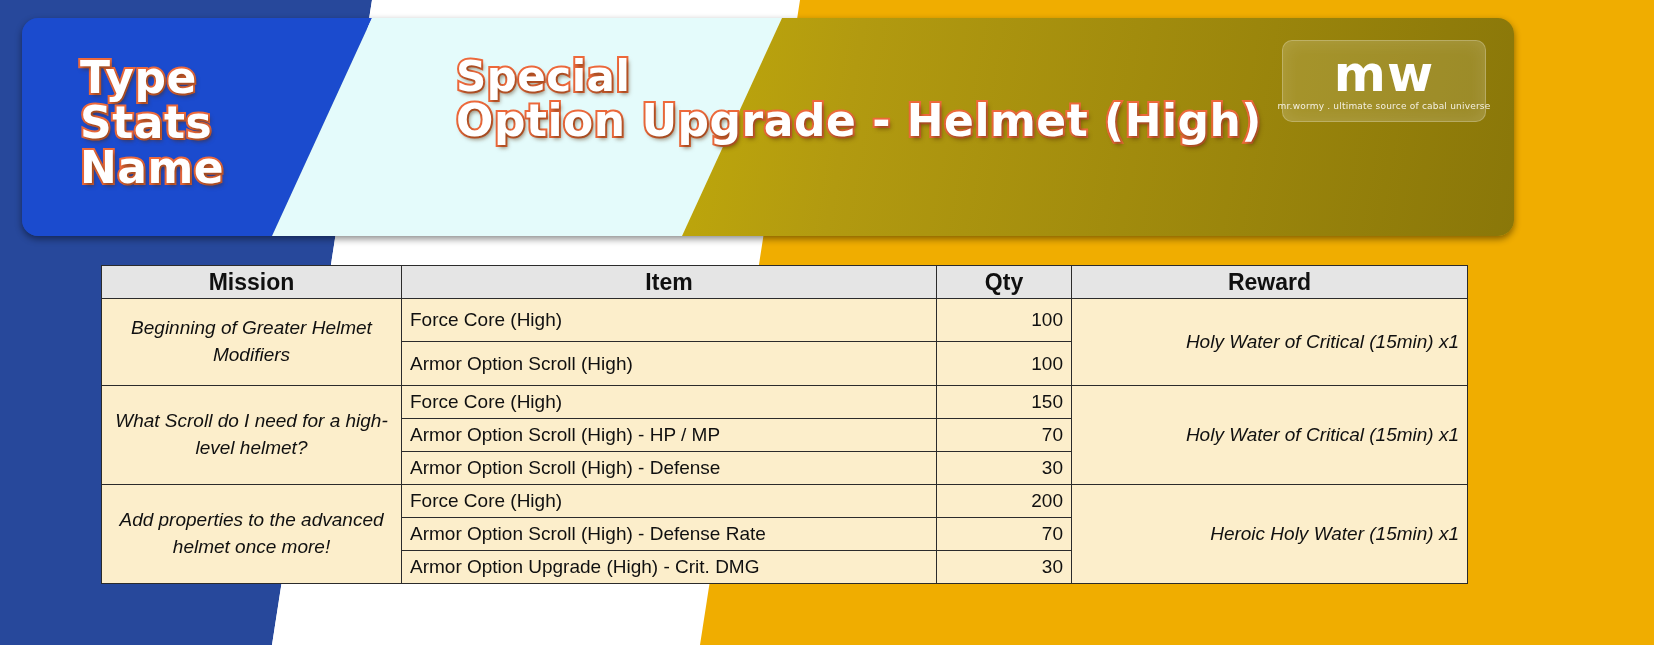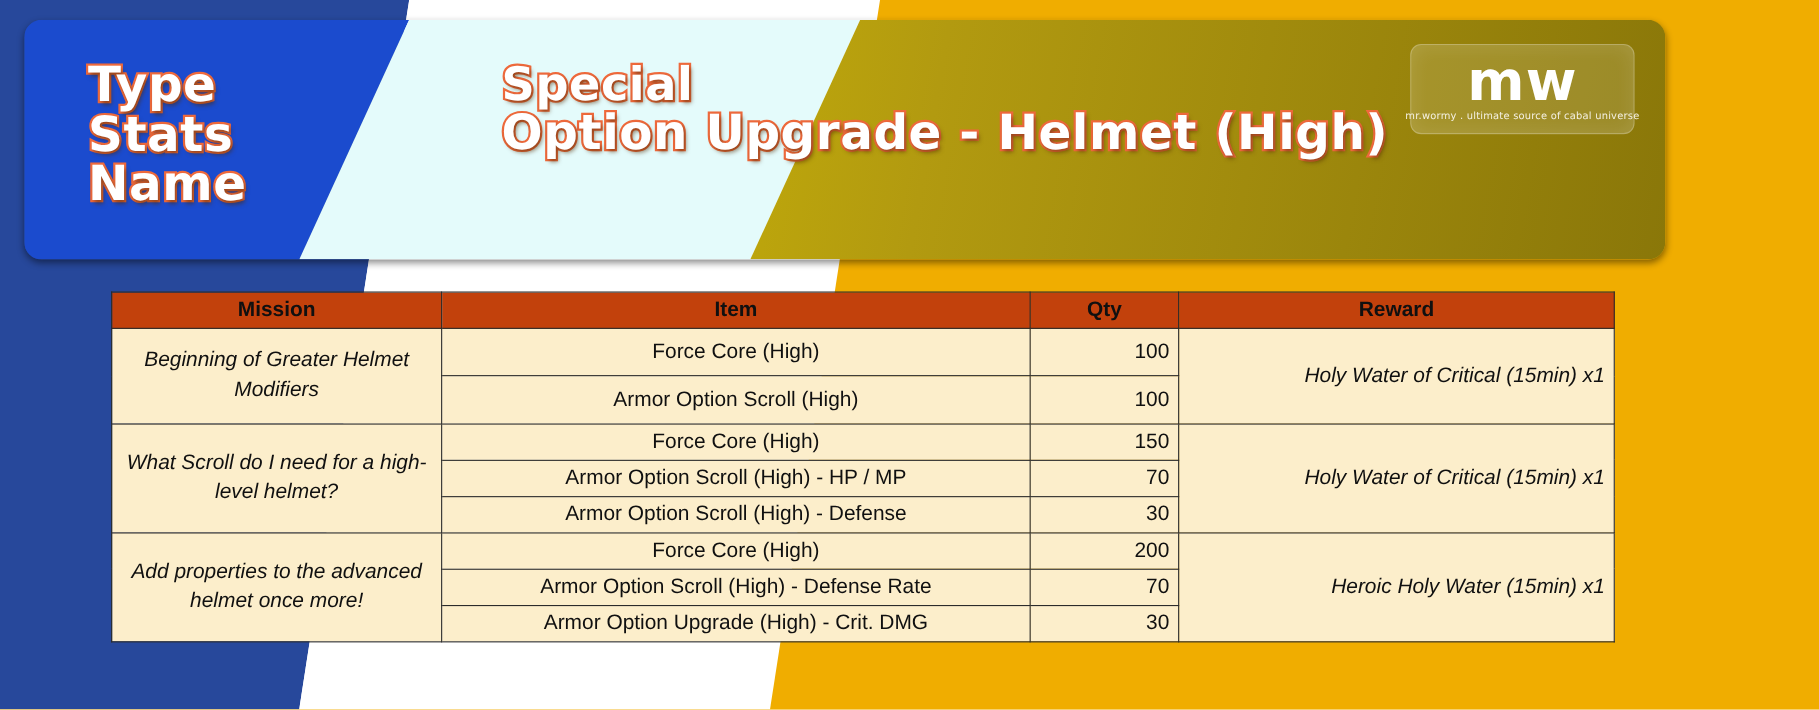--- a/index.html
+++ b/index.html
@@ -136,29 +136,29 @@
   table { border-collapse:collapse; width:100%; table-layout:fixed; }
   th, td {
     border:1px solid #2b2b2b;
     font-family:"Liberation Sans", sans-serif;
     font-size:19px;
     color:#101010;
     background:#fceecb;
     padding:3px 8px;
   }
   thead th {
-    background:#c2410c;
+    background:#e5e5e5;
     font-weight:bold;
-    font-size:19px;
+    font-size:23px;
     text-align:center;
     height:33px;
     padding:2px 6px;
   }
   td.mission { text-align:center; line-height:1.42; padding:16px 10px;font-style:italic; }
-  td.item    { text-align:center; }
+  td.item    { }
   td.qty     { text-align:right; }
   td.reward  { text-align:right;font-style:italic; }
   tbody tr { height:33px; }
 
   col.c-mission { width:300px; }
   col.c-item    { width:535px; }
   col.c-qty     { width:135px; }
   col.c-reward  { width:396px; }
 </style>
 </head>

